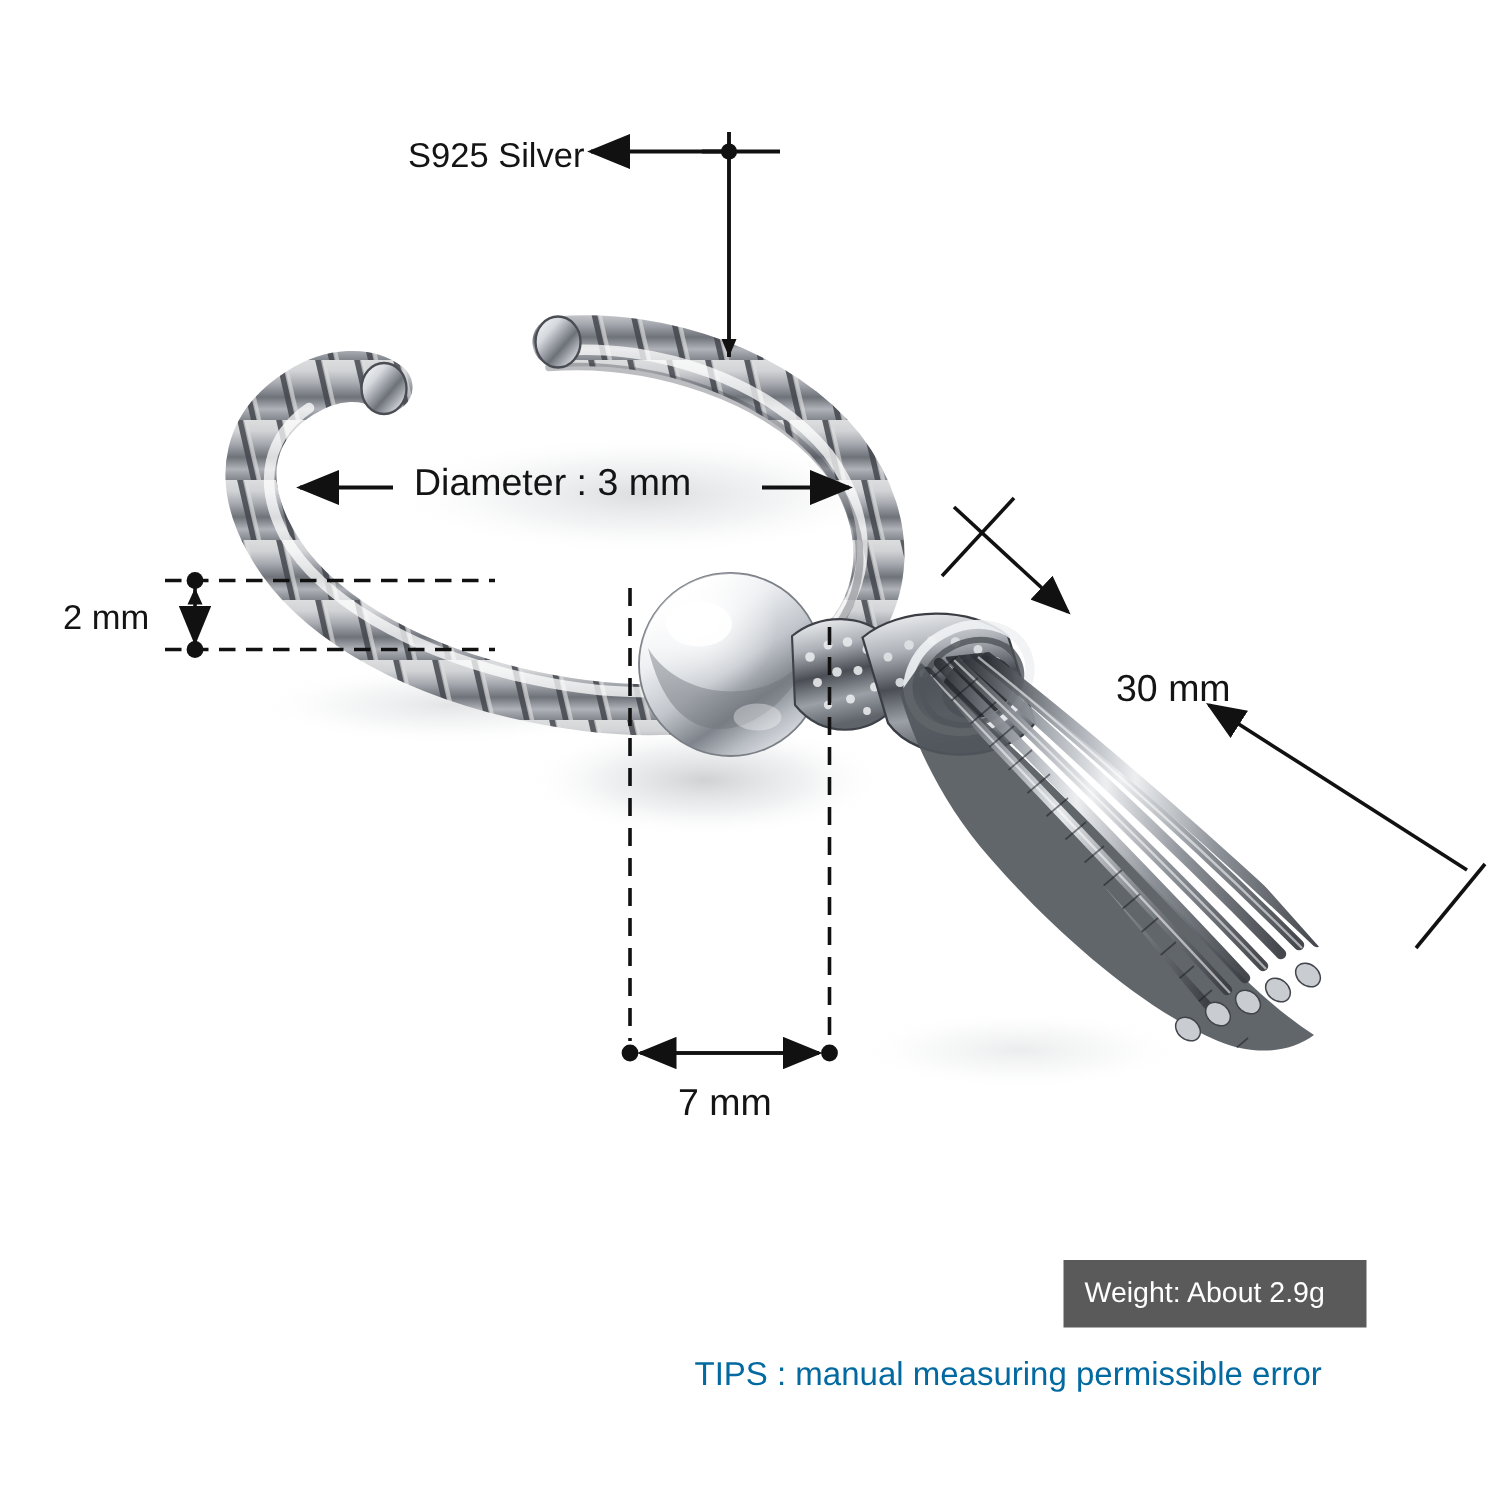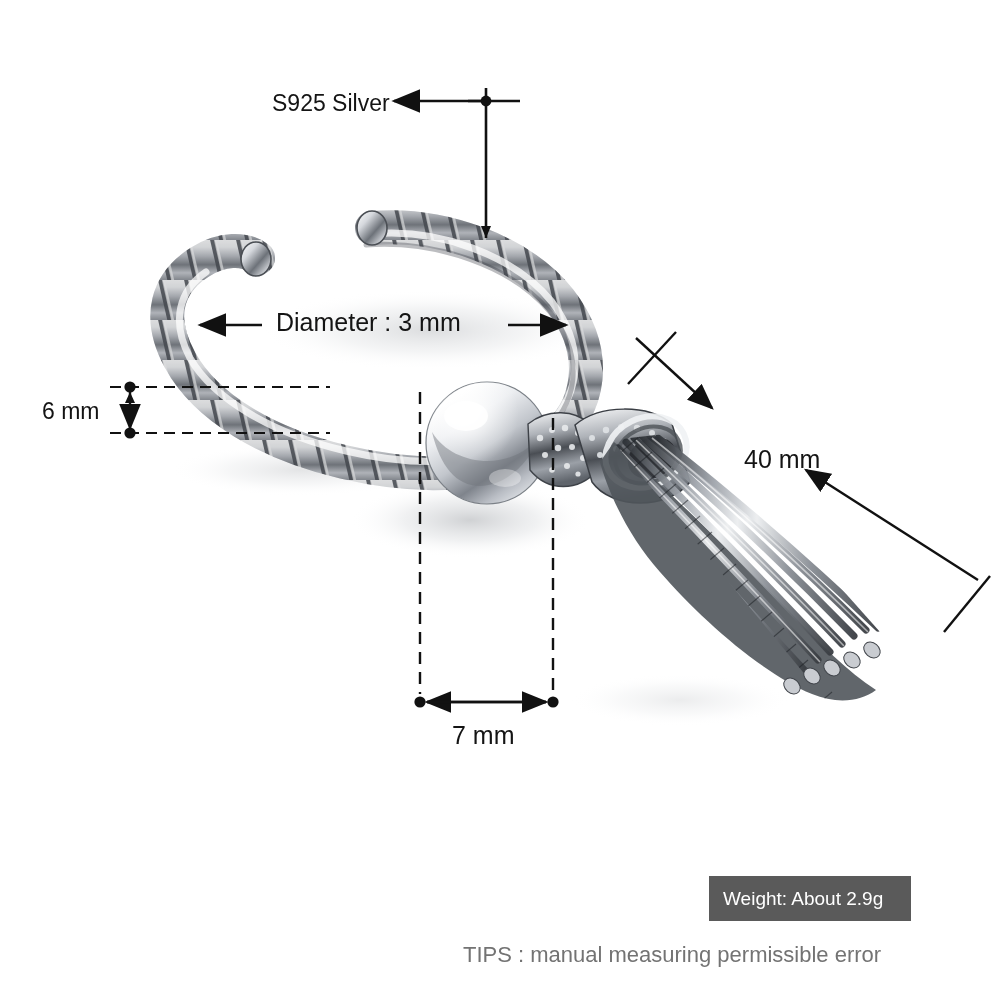--- a/index.html
+++ b/index.html
@@ -39,35 +39,33 @@
     position: absolute;
     left: 709px;
     top: 840px;
     width: 202px;
     height: 45px;
     background: #5a5a5a;
     display: flex;
     align-items: center;
     padding-left: 14px;
     box-sizing: border-box;
-    margin-top: 36px;
   }
   #weight-badge span {
     color: #ffffff;
     font-size: 19px;
     line-height: 1;
   }
   #tips-line {
     position: absolute;
     left: 463px;
     top: 903px;
     font-size: 22px;
-    color: #737373;
+    color: #0369a1;
     white-space: nowrap;
-    margin-top: 39px;
   }
 </style>
 </head>
 <body>
 
 <div id="page">
 
   <svg class="svg-layer" viewBox="0 0 1000 1000">
     <defs>
 
@@ -313,23 +311,23 @@
       <circle cx="553" cy="702" r="5.6" fill="#111111"></circle>
       <line x1="546" y1="702" x2="427" y2="702" stroke="#111111" stroke-width="2.4" marker-end="url(#arrHead)"></line>
       <line x1="427" y1="702" x2="546" y2="702" stroke="#111111" stroke-width="2.4" marker-end="url(#arrHead)"></line>
     </g>
   </svg>
 
   <div class="anno-text" id="label-material">S925  Silver</div>
 
   <div class="anno-text" id="label-diameter">Diameter : 3 mm</div>
 
-  <div class="anno-text" id="label-thickness">6 mm</div>
-
-  <div class="anno-text" id="label-length">40 mm</div>
+  <div class="anno-text" id="label-thickness">2 mm</div>
+
+  <div class="anno-text" id="label-length">30 mm</div>
 
   <div class="anno-text" id="label-width">7 mm</div>
 
   <div id="weight-badge">
     <span>Weight: About 2.9g</span>
   </div>
 
   <div id="tips-line">TIPS : manual measuring permissible error</div>
 
 </div>

